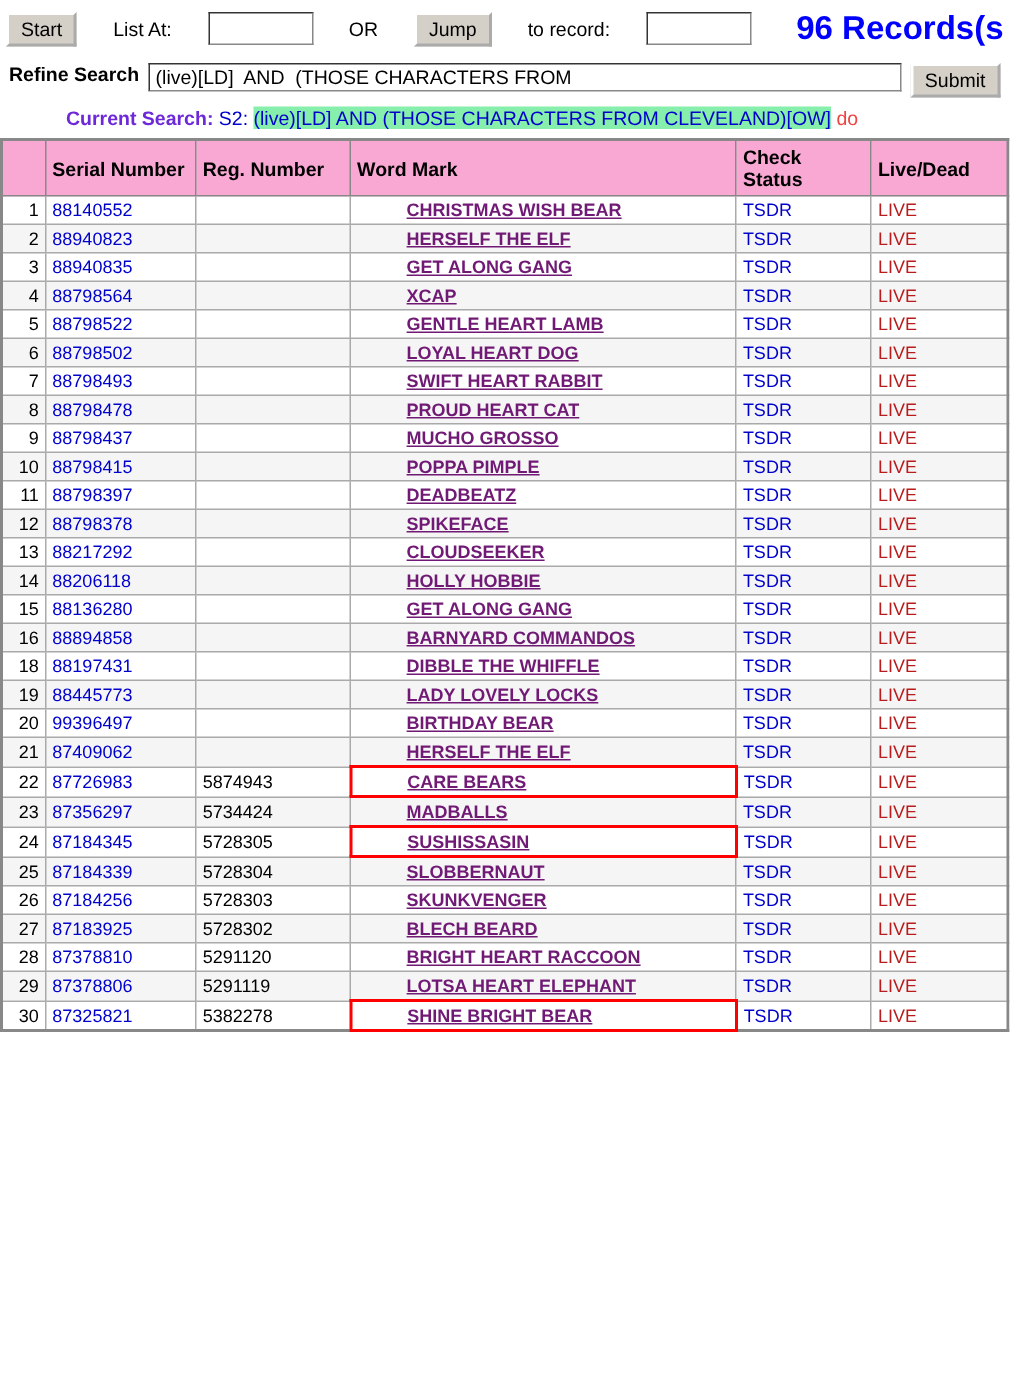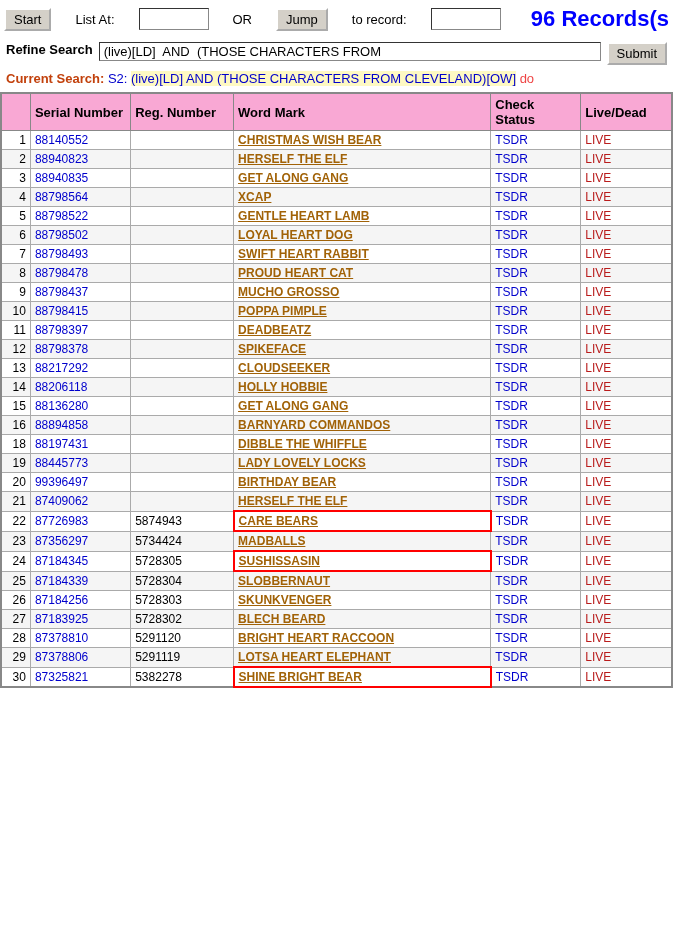--- a/index.html
+++ b/index.html
@@ -52,24 +52,25 @@
       font-size: 13px;
       flex: 1;
     }
     .current-search {
       padding: 2px 6px 6px 6px;
       font-size: 13px;
       color: #00c;
     }
     .current-search .label {
       font-weight: bold;
-      color: #c2410c;
+      color: #6d28d9;
+      margin-left: 38px;
     }
     .current-search .value {
-      background: #fef9c3;
+      background: #86efac;
       color: #00c;
       text-align: right;
     }
     .current-search .trailing {
       color: #ef4444;
     }
     table {
       width: 100%;
       border-collapse: collapse;
       border: 2px solid #888;
@@ -94,22 +95,23 @@
       text-align: right;
       color: #000;
       width: 22px;
     }
     .serial-link {
       color: #00c;
       text-decoration: none;
       font-weight: normal;
     }
     .word-mark-text {
-      color: #a16207;
-      font-weight: bold;
+      color: #701a75;
+      font-weight: bold;
+      margin-left: 33px;
     }
     .tsdr-link {
       color: #00c;
       text-decoration: none;
     }
     .live-text {
       color: #b91c1c;
     }
     .highlighted-row td.word-mark-cell {
       border: 2px solid red;

